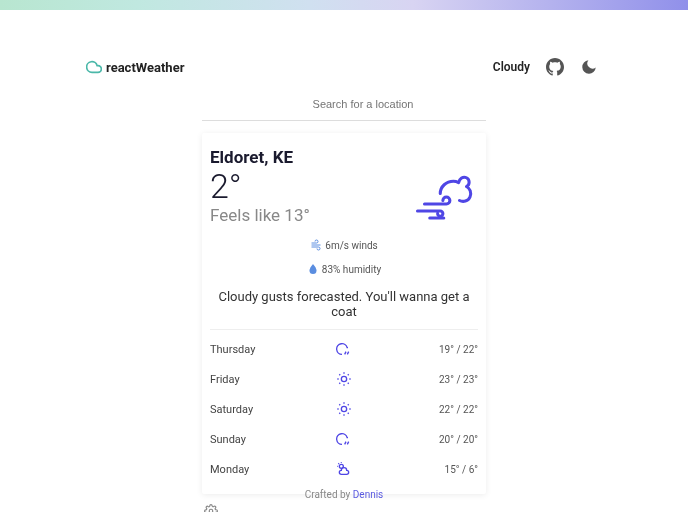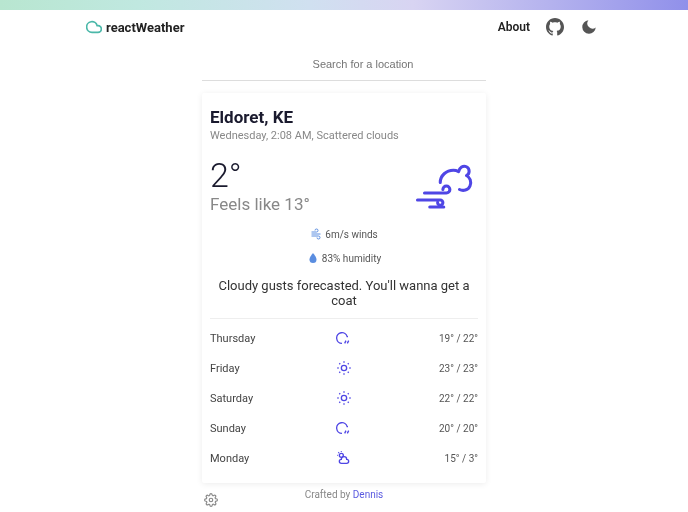--- a/index.html
+++ b/index.html
@@ -1,18 +1,18 @@
 <!DOCTYPE html>
 <html><head>
 <meta charset="utf-8">
 <style>
 * { margin: 0; padding: 0; box-sizing: border-box; }
 body { font-family: -apple-system, BlinkMacSystemFont, 'Segoe UI', Roboto, Arial, sans-serif; background: #fff; color: #1a1a2e; width: 688px; height: 512px; position: relative; overflow: hidden; }
 .gradient-bar { height: 10px; background: linear-gradient(90deg, #b8e6d0 0%, #c0e8e0 20%, #d0e0f0 45%, #d8d4f2 60%, #9090ea 100%); }
-.header { display: flex; align-items: center; justify-content: space-between; padding: 8px 90px 8px 86px; }
+.header { display: flex; align-items: center; justify-content: space-between; padding: 8px 90px 8px 86px; margin-top: 40px; }
 .logo { display: flex; align-items: center; gap: 4px; }
 .logo-text { font-weight: 700; font-size: 13px; color: #222; }
 .logo-icon { width: 16px; height: 16px; }
 .header-right { display: flex; align-items: center; gap: 16px; }
 .about-link { font-size: 12px; font-weight: 600; color: #222; text-decoration: none; }
 .hicon { width: 18px; height: 18px; color: #555; cursor: pointer; }
 .container { width: 284px; margin: 0 auto; }
 .search-bar { display: flex; align-items: flex-start; border-bottom: 1px solid #ddd; padding: 4px 0 6px; margin-top: 6px; }
 .search-icon { width: 18px; height: 18px; color: #4bb8a9; margin-left: 40px; }
 .search-input { border: none; outline: none; flex: 1; font-size: 11px; text-align: center; padding: 4px 0; color: #888; margin-left: -20px; }
@@ -44,21 +44,21 @@
 <div class="gradient-bar"></div>
 
 <div class="header">
   <div class="logo">
     <svg class="logo-icon" viewBox="0 0 24 24" fill="none" stroke="#4bb8a9" stroke-width="2.5">
         <path d="M18 10h-1.26A8 8 0 1 0 9 20h9a5 5 0 0 0 0-10z"></path>
       </svg>
     <span class="logo-text">reactWeather</span>
   </div>
   <div class="header-right">
-    <a href="#" class="about-link">About</a>
+    <a href="#" class="about-link">Cloudy</a>
     <svg class="hicon" viewBox="0 0 24 24" fill="#555">
         <path d="M12 0C5.37 0 0 5.37 0 12c0 5.3 3.438 9.8 8.205 11.385.6.113.82-.258.82-.577 0-.285-.01-1.04-.015-2.04-3.338.724-4.042-1.61-4.042-1.61-.546-1.385-1.335-1.755-1.335-1.755-1.087-.744.084-.729.084-.729 1.205.084 1.838 1.236 1.838 1.236 1.07 1.835 2.809 1.305 3.495.998.108-.776.417-1.305.76-1.605-2.665-.3-5.466-1.332-5.466-5.93 0-1.31.465-2.38 1.235-3.22-.135-.303-.54-1.523.105-3.176 0 0 1.005-.322 3.3 1.23.96-.267 1.98-.399 3-.405 1.02.006 2.04.138 3 .405 2.28-1.552 3.285-1.23 3.285-1.23.645 1.653.24 2.873.12 3.176.765.84 1.23 1.91 1.23 3.22 0 4.61-2.805 5.625-5.475 5.92.42.36.81 1.096.81 2.22 0 1.606-.015 2.896-.015 3.286 0 .315.21.69.825.57C20.565 21.795 24 17.295 24 12c0-6.63-5.37-12-12-12"></path>
       </svg>
     <svg class="hicon" viewBox="0 0 24 24" fill="#555">
         <path d="M21 12.79A9 9 0 1 1 11.21 3 7 7 0 0 0 21 12.79z"></path>
       </svg>
   </div>
 </div>
 
 <div class="container">
@@ -66,21 +66,20 @@
     <svg class="search-icon" viewBox="0 0 24 24" fill="none" stroke="currentColor" stroke-width="2.5">
         <circle cx="11" cy="11" r="7"></circle>
         <line x1="21" y1="21" x2="16.65" y2="16.65"></line>
       </svg>
     <input class="search-input" placeholder="Search for a location" style="">
   </div>
 
   <div class="card">
     <div class="card-inner">
       <div class="location">Eldoret, KE</div>
-      <div class="datetime">Wednesday, 2:08 AM, Scattered clouds</div>
       <div class="current-row">
         <div>
           <div class="temp">2°</div>
           <div class="feels">Feels like 13°</div>
         </div>
         <svg class="weather-icon" viewBox="0 0 80 64" fill="none" stroke="#4f46e5" stroke-width="3.5" stroke-linecap="round" stroke-linejoin="round">
           <path d="M20 40 L45 40 A4 4 0 1 0 41 36"></path>
           <path d="M12 48 L38 48 A3 3 0 1 1 35 51"></path>
           <path d="M26 56 L42 56"></path>
           <path d="M38 28 C38 20 45 14 53 14 C55 14 57 14.5 59 15.5 C60 11 64 8 68 10 C72 12 72 18 68 20 C72 22 74 27 72 32 C70 37 64 38 60 36"></path>
@@ -152,21 +151,21 @@
         </div>
         <div class="forecast-row">
           <span class="forecast-day">Monday</span>
           <span class="forecast-icon"><svg viewBox="0 0 24 24" fill="none" stroke="#4f46e5" stroke-width="2">
               <circle cx="8" cy="8" r="3"></circle>
               <line x1="8" y1="2" x2="8" y2="3"></line>
               <line x1="2" y1="8" x2="3" y2="8"></line>
               <line x1="3.5" y1="3.5" x2="4.5" y2="4.5"></line>
               <path d="M16 14a4 4 0 0 0-8 0 3 3 0 0 0 0 6h8a3 3 0 0 0 0-6z"></path>
             </svg></span>
-          <span class="forecast-temps">15° / 3°</span>
+          <span class="forecast-temps">15° / 6°</span>
         </div>
       </div>
   </div>
 
   <svg class="settings-icon" viewBox="0 0 24 24" fill="none" stroke="currentColor" stroke-width="2">
       <circle cx="12" cy="12" r="3"></circle>
       <path d="M19.4 15a1.65 1.65 0 0 0 .33 1.82l.06.06a2 2 0 1 1-2.83 2.83l-.06-.06a1.65 1.65 0 0 0-1.82-.33 1.65 1.65 0 0 0-1 1.51V21a2 2 0 0 1-4 0v-.09a1.65 1.65 0 0 0-1-1.51 1.65 1.65 0 0 0-1.82.33l-.06.06a2 2 0 1 1-2.83-2.83l.06-.06a1.65 1.65 0 0 0 .33-1.82 1.65 1.65 0 0 0-1.51-1H3a2 2 0 0 1 0-4h.09a1.65 1.65 0 0 0 1.51-1 1.65 1.65 0 0 0-.33-1.82l-.06-.06a2 2 0 1 1 2.83-2.83l.06.06a1.65 1.65 0 0 0 1.82.33h0a1.65 1.65 0 0 0 1-1.51V3a2 2 0 0 1 4 0v.09a1.65 1.65 0 0 0 1 1.51 1.65 1.65 0 0 0 1.82-.33l.06-.06a2 2 0 1 1 2.83 2.83l-.06.06a1.65 1.65 0 0 0-.33 1.82v0a1.65 1.65 0 0 0 1.51 1H21a2 2 0 0 1 0 4h-.09a1.65 1.65 0 0 0-1.51 1z"></path>
     </svg>
 </div>
 

